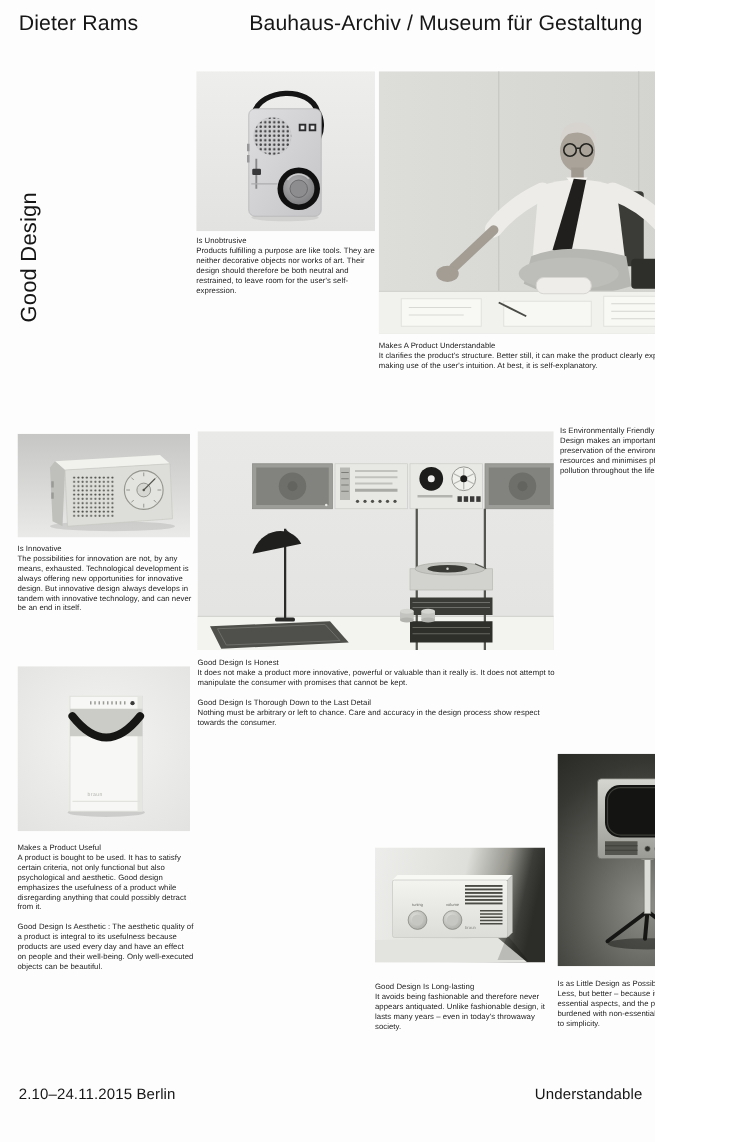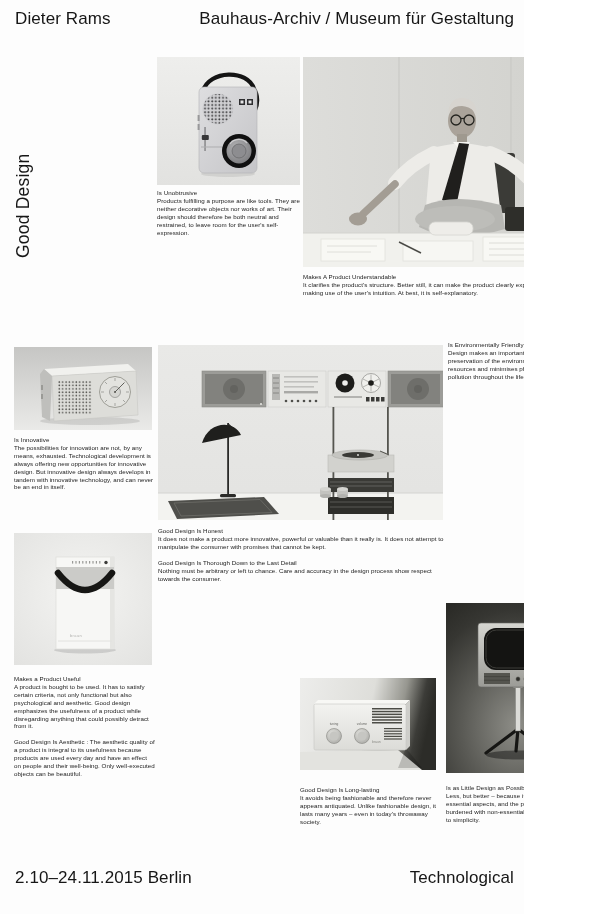--- a/index.html
+++ b/index.html
@@ -14,21 +14,21 @@
   .vertical-title{
     position:absolute;left:13px;top:258px;
     transform-origin:top left;transform:rotate(-90deg);
     font-size:17.5px;white-space:nowrap;letter-spacing:.2px;
   }
   .fig{position:absolute;}
   .fig svg{display:block;}
   .cap{position:absolute;font-size:6.2px;line-height:7.9px;color:#1b1b1b;letter-spacing:.05px;}
   .cap p{margin:0;}
   .cap .gap{margin-top:8px;}
-  .ftr{position:absolute;top:868px;font-size:17px;letter-spacing:.1px;white-space:nowrap;}
+  .ftr{position:absolute;top:868px;font-size:12px;letter-spacing:.1px;white-space:nowrap;}
   .ftr-left{left:15px;}
   .ftr-right{right:10px;text-align:right;}
 </style>
 </head>
 <body>
 
 <div class="page">
 
   <div class="hdr hdr-left">Dieter Rams</div>
   <div class="hdr hdr-right">Bauhaus-Archiv / Museum für Gestaltung</div>
@@ -427,15 +427,15 @@
       </g>
     </svg>
   </div>
 
   <div class="cap" style="left:446px;top:784px;width:146px">
     <p>Is as Little Design as Possible</p>
     <p>Less, but better – because it concentrates on the essential aspects, and the products are not burdened with non-essentials. Back to purity, back to simplicity.</p>
   </div>
 
   <div class="ftr ftr-left">2.10–24.11.2015 Berlin</div>
-  <div class="ftr ftr-right">Technological</div>
+  <div class="ftr ftr-right">Understandable</div>
 
 </div>
 
 </body></html>

